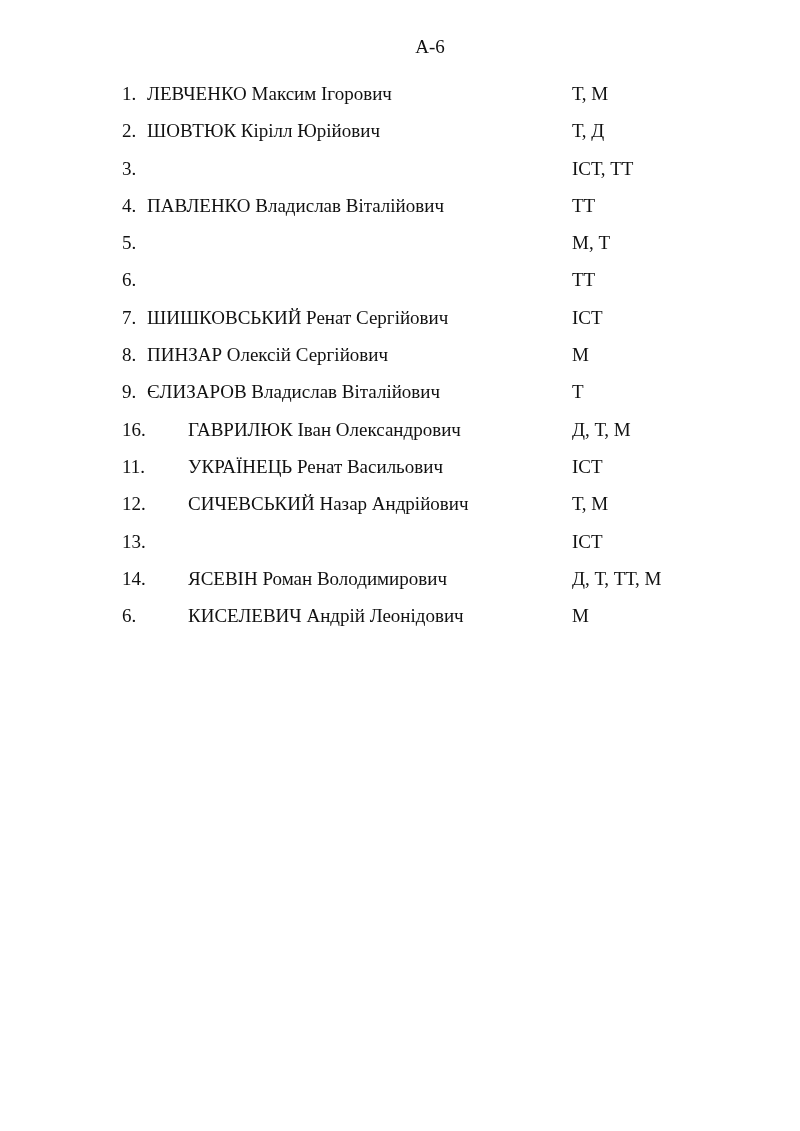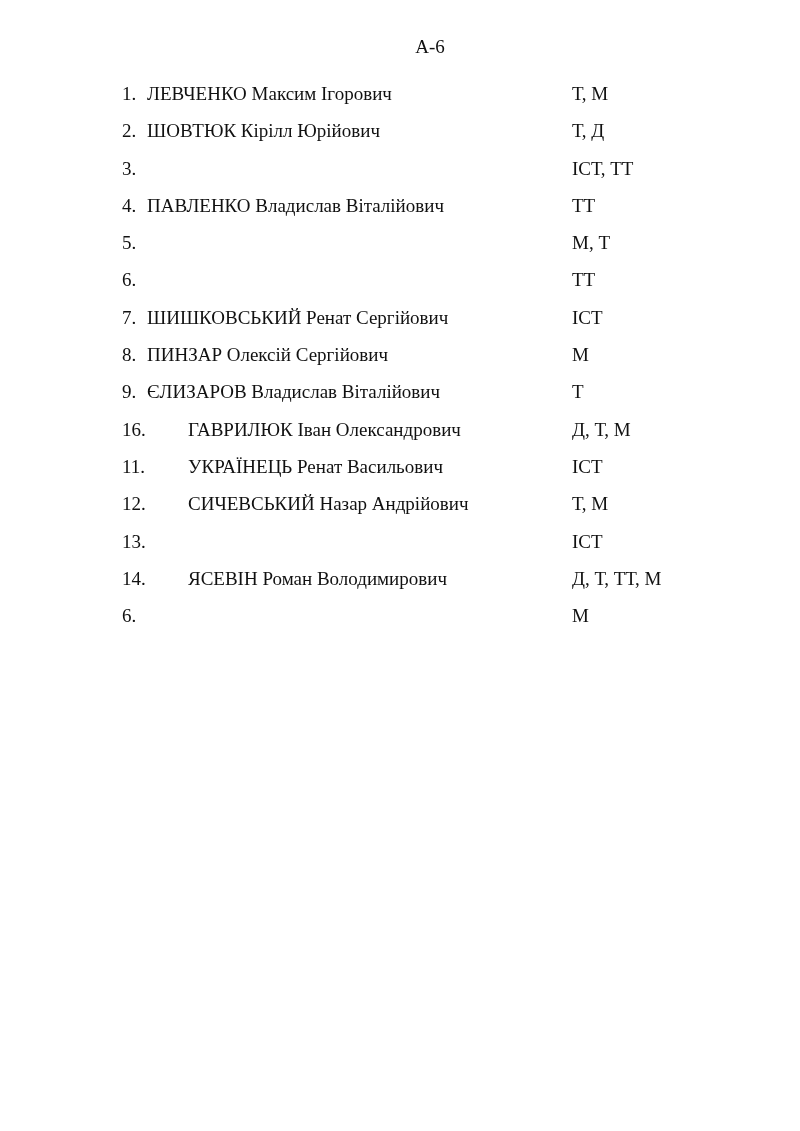--- a/index.html
+++ b/index.html
@@ -137,16 +137,17 @@
   </div>
 
   <div class="row">
     <span class="num">14.</span>
     <span class="name">ЯСЕВІН Роман Володимирович</span>
     <span class="codes">Д, Т, ТТ, М</span>
   </div>
 
   <div class="row">
     <span class="num">6.</span>
+    <span class="name">КИСЕЛЕВИЧ Андрій Леонідович</span>
     <span class="codes">М</span>
   </div>
 </div>
 </div>
 
 </body></html>

